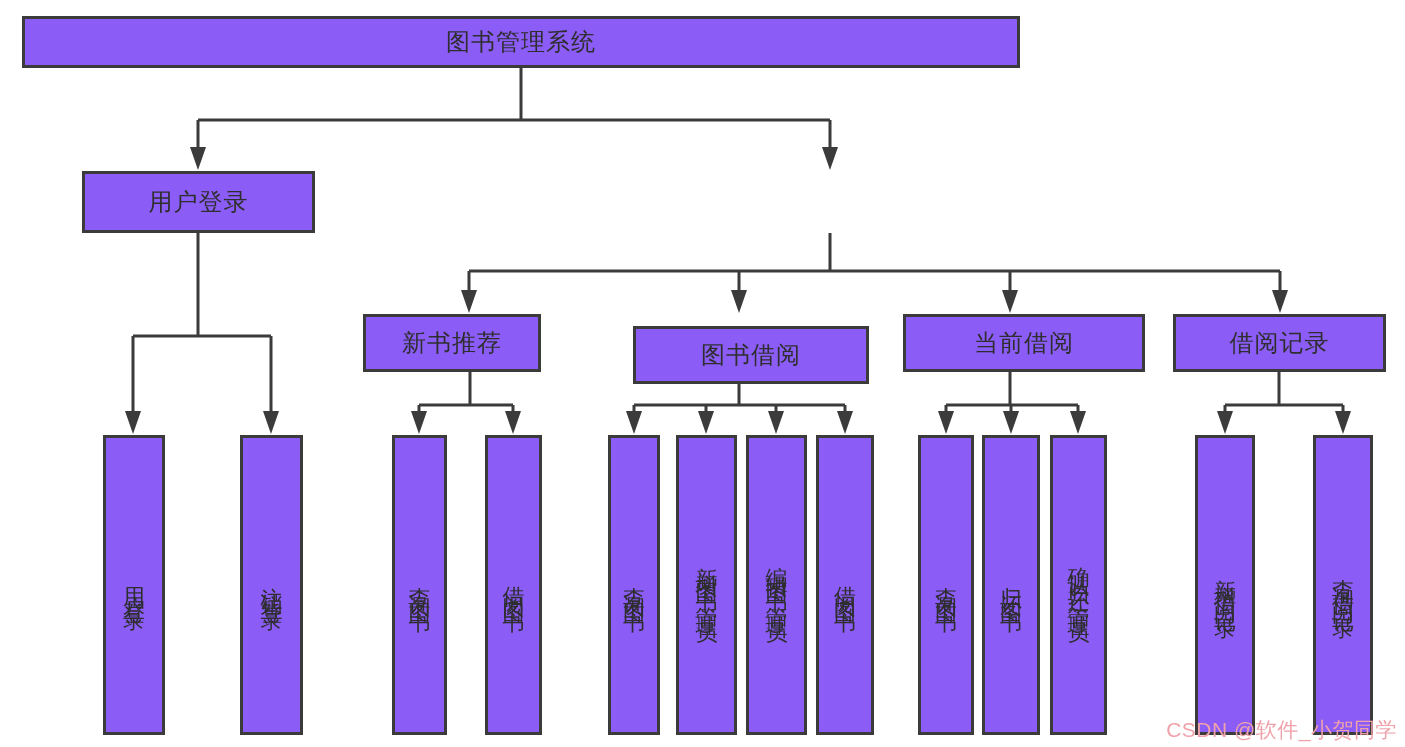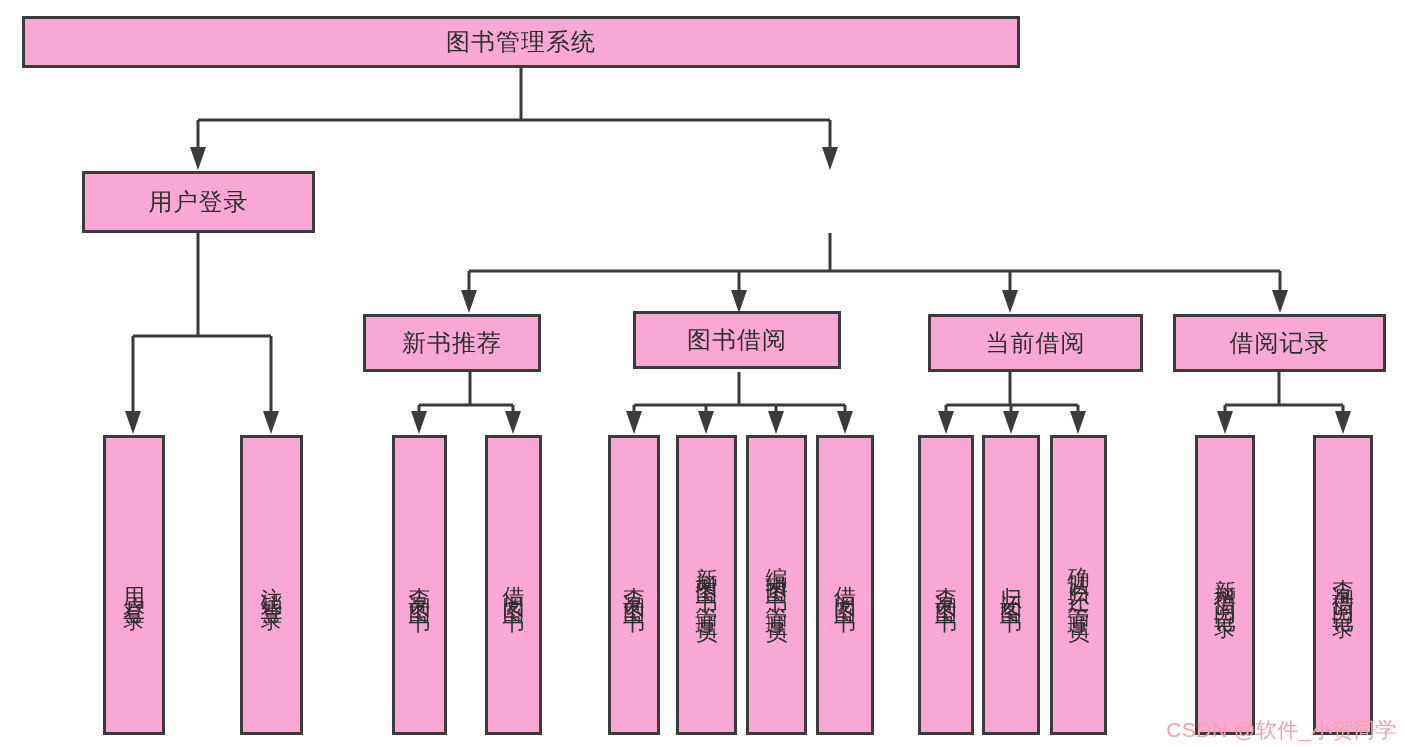--- a/index.html
+++ b/index.html
@@ -19,21 +19,21 @@
     overflow:hidden;
   }
   .connectors{
     position:absolute;left:0;top:0;width:1405px;height:747px;
   }
   .connectors path{stroke:var(--connector);stroke-width:3;fill:none;}
   .connectors polygon{fill:var(--connector);stroke:none;}
   .node{
     position:absolute;
     box-sizing:border-box;
-    background:#f9a8d4;
+    background:#8b5cf6;
     border:3px solid var(--node-border);
     display:flex;align-items:center;justify-content:center;
     color:var(--node-text);
     font-size:24px;
     letter-spacing:1px;
     white-space:nowrap;
   }
   .leaf{font-size:22px;}
   .leaf span{
     writing-mode:vertical-rl;
@@ -95,24 +95,24 @@
     <span>图书管理系统</span>
   </div>
 
   <div class="node" style="left:82px;top:171px;width:233px;height:62px">
     <span>用户登录</span>
   </div>
 
   <div class="node" style="left:363px;top:314px;width:178px;height:58px">
     <span>新书推荐</span>
   </div>
-  <div class="node" style="left:633px;top:311px;width:208px;height:58px">
+  <div class="node" style="left:633px;top:326px;width:236px;height:58px">
     <span>图书借阅</span>
   </div>
-  <div class="node" style="left:928px;top:314px;width:215px;height:58px">
+  <div class="node" style="left:903px;top:314px;width:242px;height:58px">
     <span>当前借阅</span>
   </div>
   <div class="node" style="left:1173px;top:314px;width:213px;height:58px">
     <span>借阅记录</span>
   </div>
 
   <div class="node leaf" style="left:103px;top:435px;width:62px;height:300px">
     <span>用户登录</span>
   </div>
   <div class="node leaf" style="left:240px;top:435px;width:63px;height:300px">

